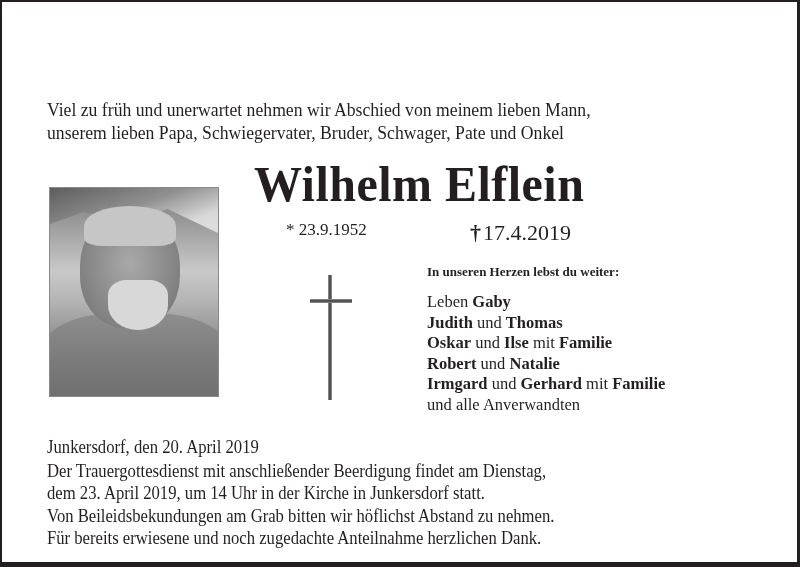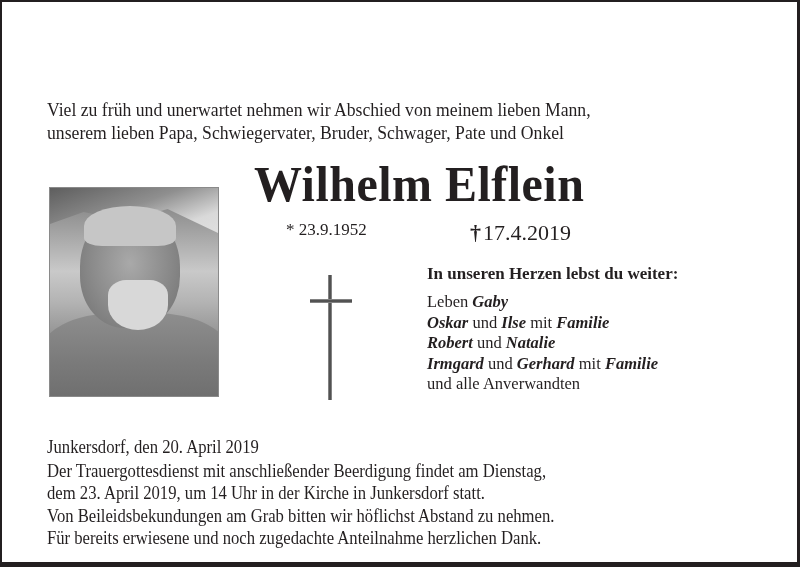--- a/index.html
+++ b/index.html
@@ -72,28 +72,28 @@
       position: absolute; left: 326px; top: 273px; width: 4px; height: 125px;
       background: linear-gradient(90deg, #9a9a9a, #3a3a3a 50%, #9a9a9a);
     }
     .cross-h {
       position: absolute; left: 308px; top: 297px; width: 42px; height: 4px;
       background: linear-gradient(180deg, #9a9a9a, #3a3a3a 50%, #9a9a9a);
     }
 
     .mourners-head {
       left: 425px; top: 262px;
-      font-size: 17px; font-weight: bold;
+      font-size: 13px; font-weight: bold;
     }
     .mourners {
       left: 425px; top: 290px;
       font-size: 16.5px; line-height: 20.6px;
     }
     .mourners div { white-space: nowrap; }
-    .mourners b { font-weight: bold; font-style: italic; }
+    .mourners b { font-weight: bold; }
 
     .footer {
       left: 45px; top: 434px;
       font-size: 18.5px; line-height: 22.5px;
       transform: scaleX(0.90); transform-origin: left top;
     }
     .footer div { white-space: nowrap; }
     .footer .place { margin-bottom: 1px; }
   </style>
 </head>
@@ -128,20 +128,21 @@
 
   <div>
     <div class="cross-v"></div>
     <div class="cross-h"></div>
   </div>
 
   <div class="abs mourners-head">In unseren Herzen lebst du weiter:</div>
 
   <div class="abs mourners" id="mourners-list">
       <div><span>Leben </span><b>Gaby</b></div>
+      <div><b>Judith</b><span> und </span><b>Thomas</b></div>
       <div><b>Oskar</b><span> und </span><b>Ilse</b><span> mit </span><b>Familie</b></div>
       <div><b>Robert</b><span> und </span><b>Natalie</b></div>
       <div><b>Irmgard</b><span> und </span><b>Gerhard</b><span> mit </span><b>Familie</b></div>
       <div><span>und alle Anverwandten</span></div>
     </div>
 
   <div class="abs footer">
     <div class="place">Junkersdorf, den 20. April 2019</div>
     <div>Der Trauergottesdienst mit anschließender Beerdigung findet am Dienstag,</div>
     <div>dem 23. April 2019, um 14 Uhr in der Kirche in Junkersdorf  statt.</div>

